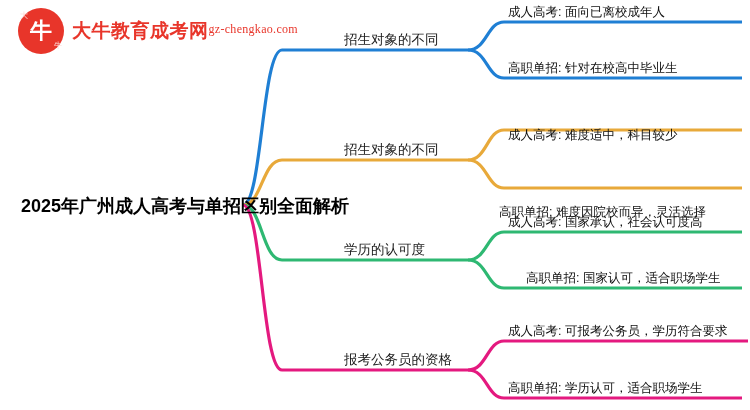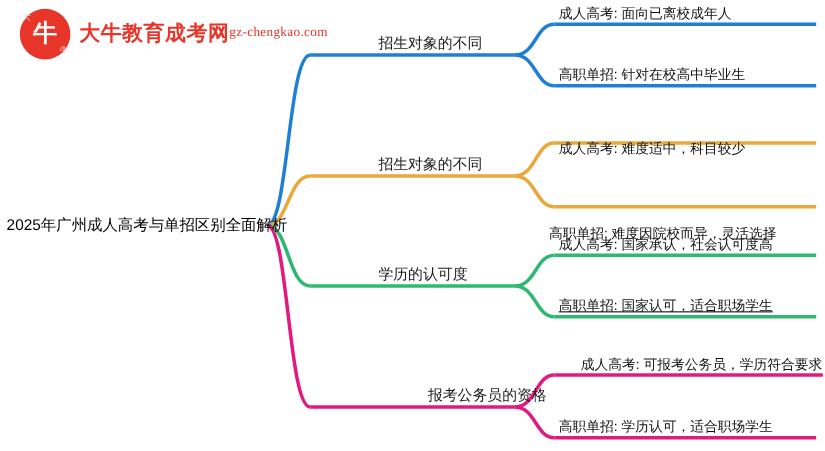--- a/index.html
+++ b/index.html
@@ -84,23 +84,24 @@
     font-family: Liberation Serif, serif;
   }
   .node {
     position: absolute;
     white-space: nowrap;
     font-size: 13px;
     color: #1a1a1a;
     line-height: 1.2;
   }
   .root-node {
-    font-size: 14px;
+    font-size: 18px;
     color: #000000;
-    font-weight: normal;
+    font-weight: bold;
+    margin-left: 15px;
   }
   .branch-label {
     font-size: 13.5px;
     color: #1a1a1a;
   }
   .leaf-label {
     font-size: 12.5px;
     color: #111111;
   }
 </style>
@@ -155,17 +156,17 @@
 <div class="node branch-label" style="left:344px; top:32px;text-align:center;">招生对象的不同</div>
 <div class="node leaf-label" style="left:508px; top:5px;text-align:center;">成人高考: 面向已离校成年人</div>
 <div class="node leaf-label" style="left:508px; top:61px;text-align:right;">高职单招: 针对在校高中毕业生</div>
 
 <div class="node branch-label" style="left:344px; top:142px;">招生对象的不同</div>
 <div class="node leaf-label" style="left:508px; top:128px;">成人高考: 难度适中，科目较少</div>
 <div class="node leaf-label" style="left:499px; top:171px;margin-top:34px;">高职单招: 难度因院校而异，灵活选择</div>
 
 <div class="node branch-label" style="left:344px; top:242px;">学历的认可度</div>
 <div class="node leaf-label" style="left:508px; top:215px;text-align:right;">成人高考: 国家承认，社会认可度高</div>
-<div class="node leaf-label" style="left:508px; top:271px;text-decoration:underline;">高职单招: 国家认可，适合职场学生</div>
+<div class="node leaf-label" style="left:526px; top:271px;">高职单招: 国家认可，适合职场学生</div>
 
-<div class="node branch-label" style="left:344px; top:352px;margin-left:45px;">报考公务员的资格</div>
-<div class="node leaf-label" style="left:508px; top:324px;margin-left:20px;">成人高考: 可报考公务员，学历符合要求</div>
+<div class="node branch-label" style="left:344px; top:352px;">报考公务员的资格</div>
+<div class="node leaf-label" style="left:508px; top:324px;">成人高考: 可报考公务员，学历符合要求</div>
 <div class="node leaf-label" style="left:508px; top:381px;">高职单招: 学历认可，适合职场学生</div>
 
 </body></html>

